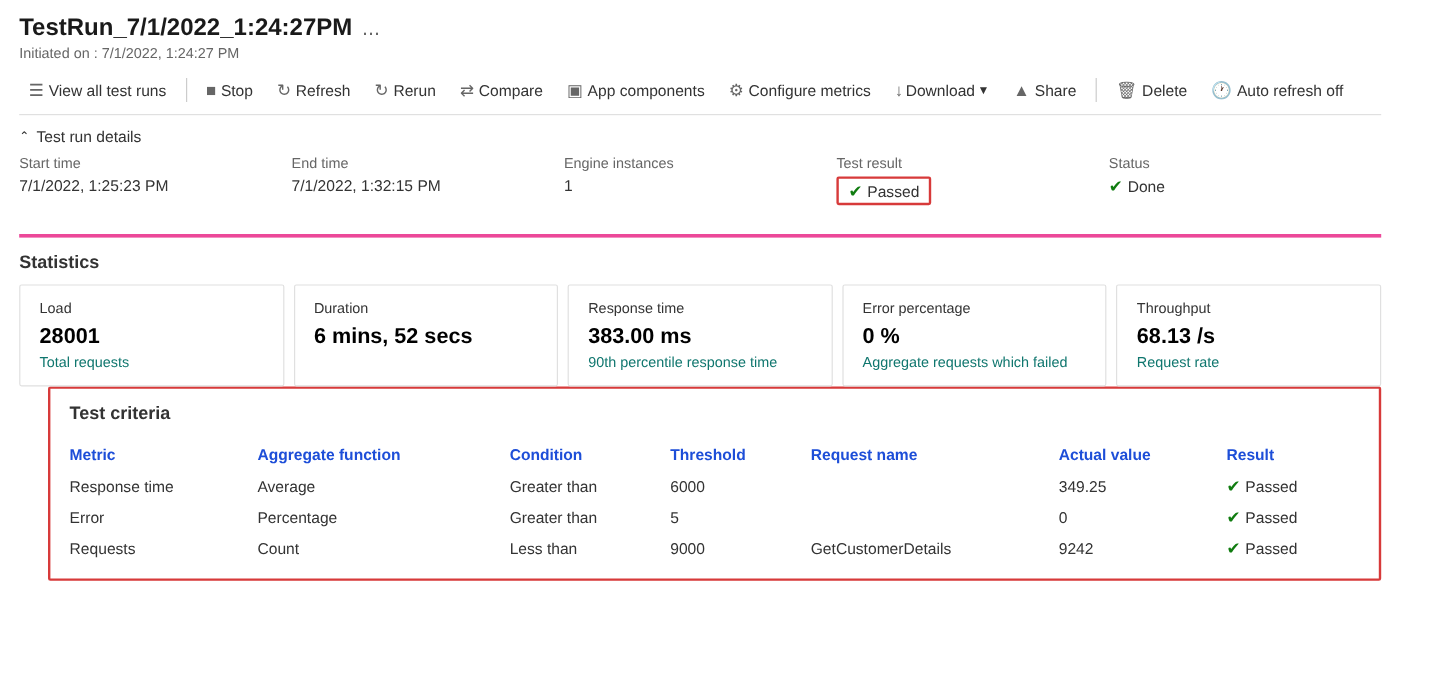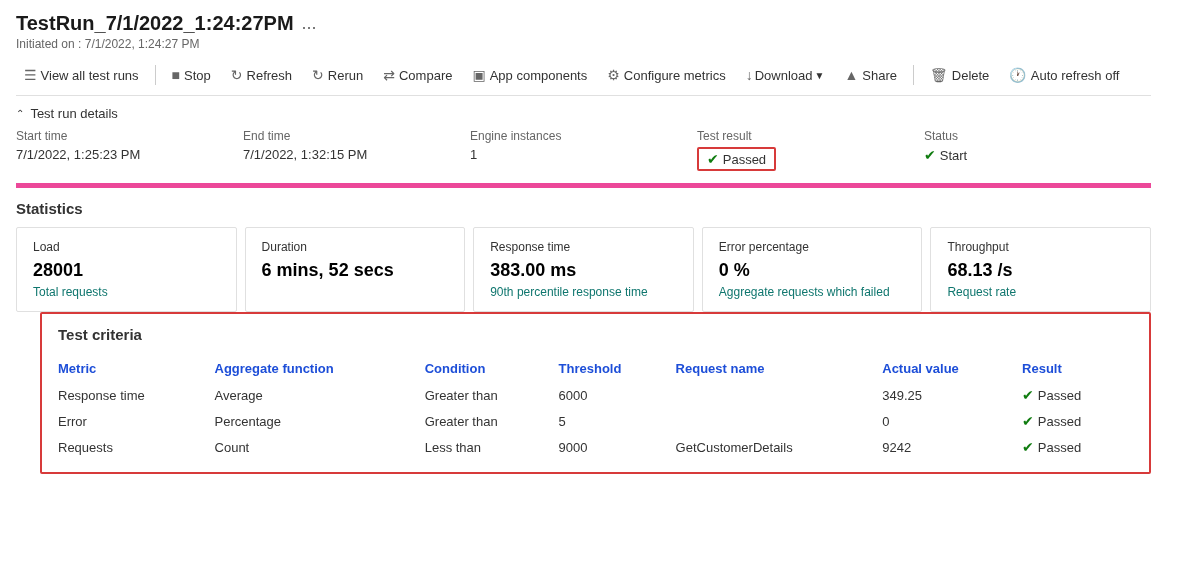--- a/index.html
+++ b/index.html
@@ -20,21 +20,21 @@
     .toolbar-btn .icon { font-size: 14px; color: #666; }
     .toolbar-separator { width: 1px; height: 20px; background: #ccc; margin: 0 4px; }
     .toolbar-btn-download { display: flex; align-items: center; gap: 2px; }
     .dropdown-arrow { font-size: 10px; }
     
     
     .section-header { display: flex; align-items: center; gap: 6px; padding: 10px 0 8px 0; cursor: pointer; font-size: 13px; font-weight: 500; }
     .section-chevron { font-size: 10px; }
     
     
-    .details-table { display: flex; gap: 0; border-bottom: 5px solid #ec4899; padding-bottom: 12px; margin-bottom: 12px; }
+    .details-table { display: flex; gap: 0; border-bottom: 3px solid #ec4899; padding-bottom: 24px; margin-bottom: 12px; }
     .details-col { flex: 1; }
     .details-col-label { font-size: 12px; color: #666; margin-bottom: 4px; font-weight: 500; }
     .details-col-value { font-size: 13px; color: #333; }
     .details-col-value.passed { display: flex; align-items: center; gap: 4px; }
     .passed-badge { display: flex; align-items: center; gap: 4px; border: 2px solid #d73a3a; border-radius: 2px; padding: 2px 8px; }
     .check-icon-green { color: #107c10; font-size: 14px; }
     .done-value { display: flex; align-items: center; gap: 4px; }
     
     
     .statistics-title { font-size: 15px; font-weight: 600; margin-bottom: 10px; }
@@ -145,21 +145,21 @@
           <span class="check-icon-green">✔</span>
           <span>Passed</span>
         </div>
       </div>
     </div>
     <div class="details-col">
       <div class="details-col-label">Status</div>
       <div class="details-col-value">
         <div class="done-value">
           <span class="check-icon-green">✔</span>
-          <span>Start</span>
+          <span>Done</span>
         </div>
       </div>
     </div>
   </div>
 
   <div class="statistics-title">Statistics</div>
   <div class="stats-row">
     <div class="stat-card">
       <div class="stat-label">Load</div>
       <div class="stat-value">28001</div>

